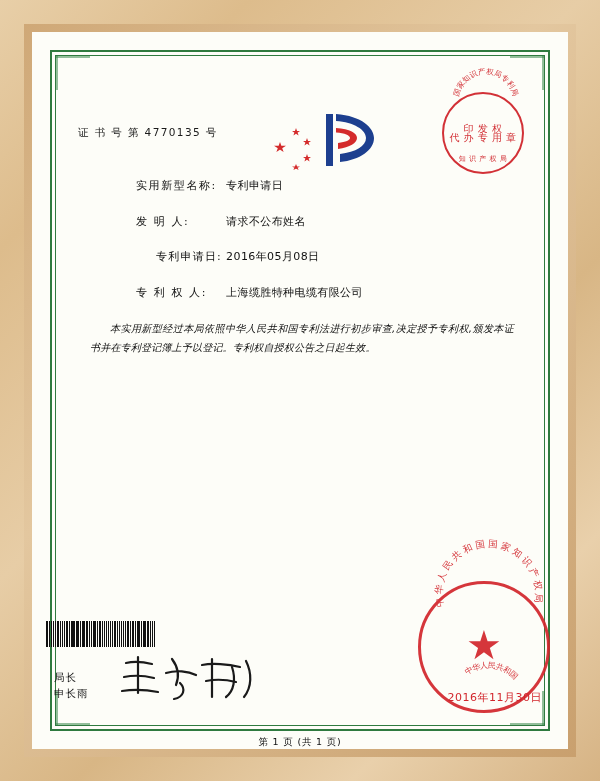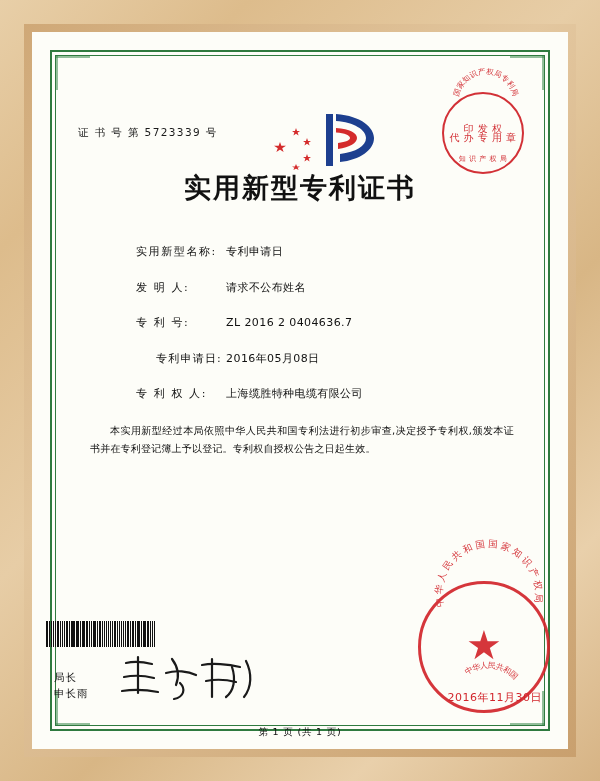--- a/index.html
+++ b/index.html
@@ -166,20 +166,21 @@
   .field-value { letter-spacing: .4px; }
 
   .body-text {
     margin-top: 14px;
     padding: 0 8px 0 12px;
     font-size: 10px;
     line-height: 18.5px;
     color: #111;
     text-align: justify;
     letter-spacing: .2px;
+    font-style: italic;
   }
   .body-text p { margin: 0 0 2px 0; text-indent: 2em; }
 
   
   .barcode {
     position: absolute;
     left: 14px; bottom: 102px;
     width: 110px; height: 26px;
     display: flex;
     align-items: flex-end;
@@ -230,21 +231,21 @@
     position: absolute;
     right: 26px; bottom: 44px;
     font-size: 11px;
     color: #d2262c;
     letter-spacing: .5px;
     z-index: 5;
   }
 
   .page-no {
     position: absolute;
-    left: 0; right: 0; bottom: 10px;
+    left: 0; right: 0; bottom: 0;
     text-align: center;
     font-size: 9.5px;
     color: #111;
     letter-spacing: .8px;
   }
 </style>
 </head>
 <body>
 
 <div class="frame-outer">
@@ -291,36 +292,31 @@
             <span class="seal-char" style="left:38px;top:4px;transform:rotate(56deg) translateY(-30px);">利</span>
             <span class="seal-char" style="left:38px;top:4px;transform:rotate(72deg) translateY(-30px);">局</span>
           </div>
           <div class="mid">
             <div>印 发 权</div>
             <div>代 办 专 用 章</div>
           </div>
           <div style="position:absolute;left:0;right:0;bottom:8px;text-align:center;font-size:7px;letter-spacing:.5px;">知 识 产 权 局</div>
         </div>
 
-        <div class="cert-no">证 书 号 第 5723339 号</div>
-
-        <div class="title">实用新型专利证书</div>
+        <div class="cert-no">证 书 号 第 4770135 号</div>
+
 
         <div class="fields">
           <div class="field-row">
             <span class="field-label">实用新型名称:</span>
             <span class="field-value">专利申请日</span>
           </div>
           <div class="field-row">
             <span class="field-label">发 明 人:</span>
             <span class="field-value">请求不公布姓名</span>
-          </div>
-          <div class="field-row">
-            <span class="field-label">专 利 号:</span>
-            <span class="field-value">ZL 2016 2 0404636.7</span>
           </div>
           <div class="field-row">
             <span class="field-label wide">专利申请日:</span>
             <span class="field-value">2016年05月08日</span>
           </div>
           <div class="field-row">
             <span class="field-label">专 利 权 人:</span>
             <span class="field-value">上海缆胜特种电缆有限公司</span>
           </div>
         </div>

